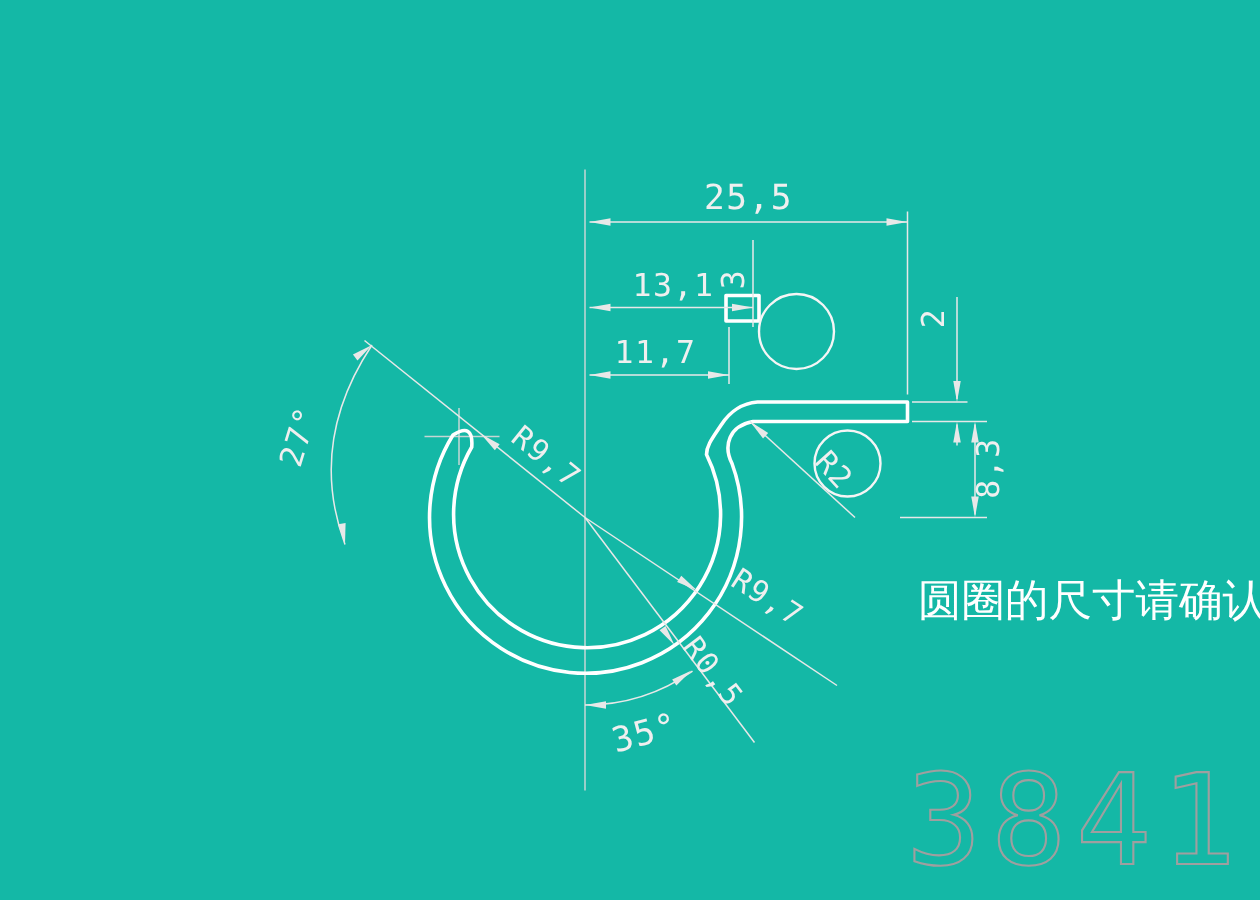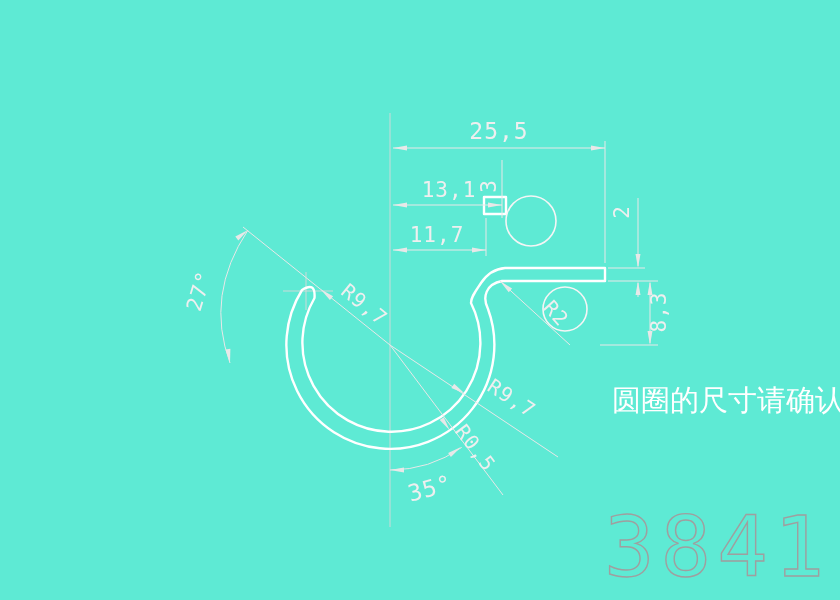--- a/index.html
+++ b/index.html
@@ -1,16 +1,16 @@
 <!DOCTYPE html>
 <html><head>
 <meta charset="utf-8">
 <style>
   html,body{margin:0;padding:0;background:#0a0a0c;}
-  .stage{position:relative;width:840px;height:600px;background:#5eead4;overflow:hidden;
+  .stage{position:relative;width:840px;height:600px;background:#14b8a6;overflow:hidden;
          font-family:"DejaVu Sans Mono", monospace;}
   svg text{fill:#efefef;}
   .dimtxt{font-size:21px;letter-spacing:1px;}
   .dimtxt-big{font-size:23px;letter-spacing:1px;}
   .radtxt{font-size:20px;letter-spacing:1px;}
   .note-cn{font-size:29px;font-family:"DejaVu Sans", sans-serif;fill:#ffffff;}
   .partno{font-size:84px;letter-spacing:6px;fill:none;stroke:#9f9f9f;stroke-width:1.4;}
   .thin{stroke:#e8e8e8;stroke-width:1;fill:none;}
   .center{stroke:#d9d9d9;stroke-width:1;fill:none;opacity:.9;}
   .profile{stroke:#ffffff;stroke-width:2.4;fill:none;stroke-linejoin:round;}

